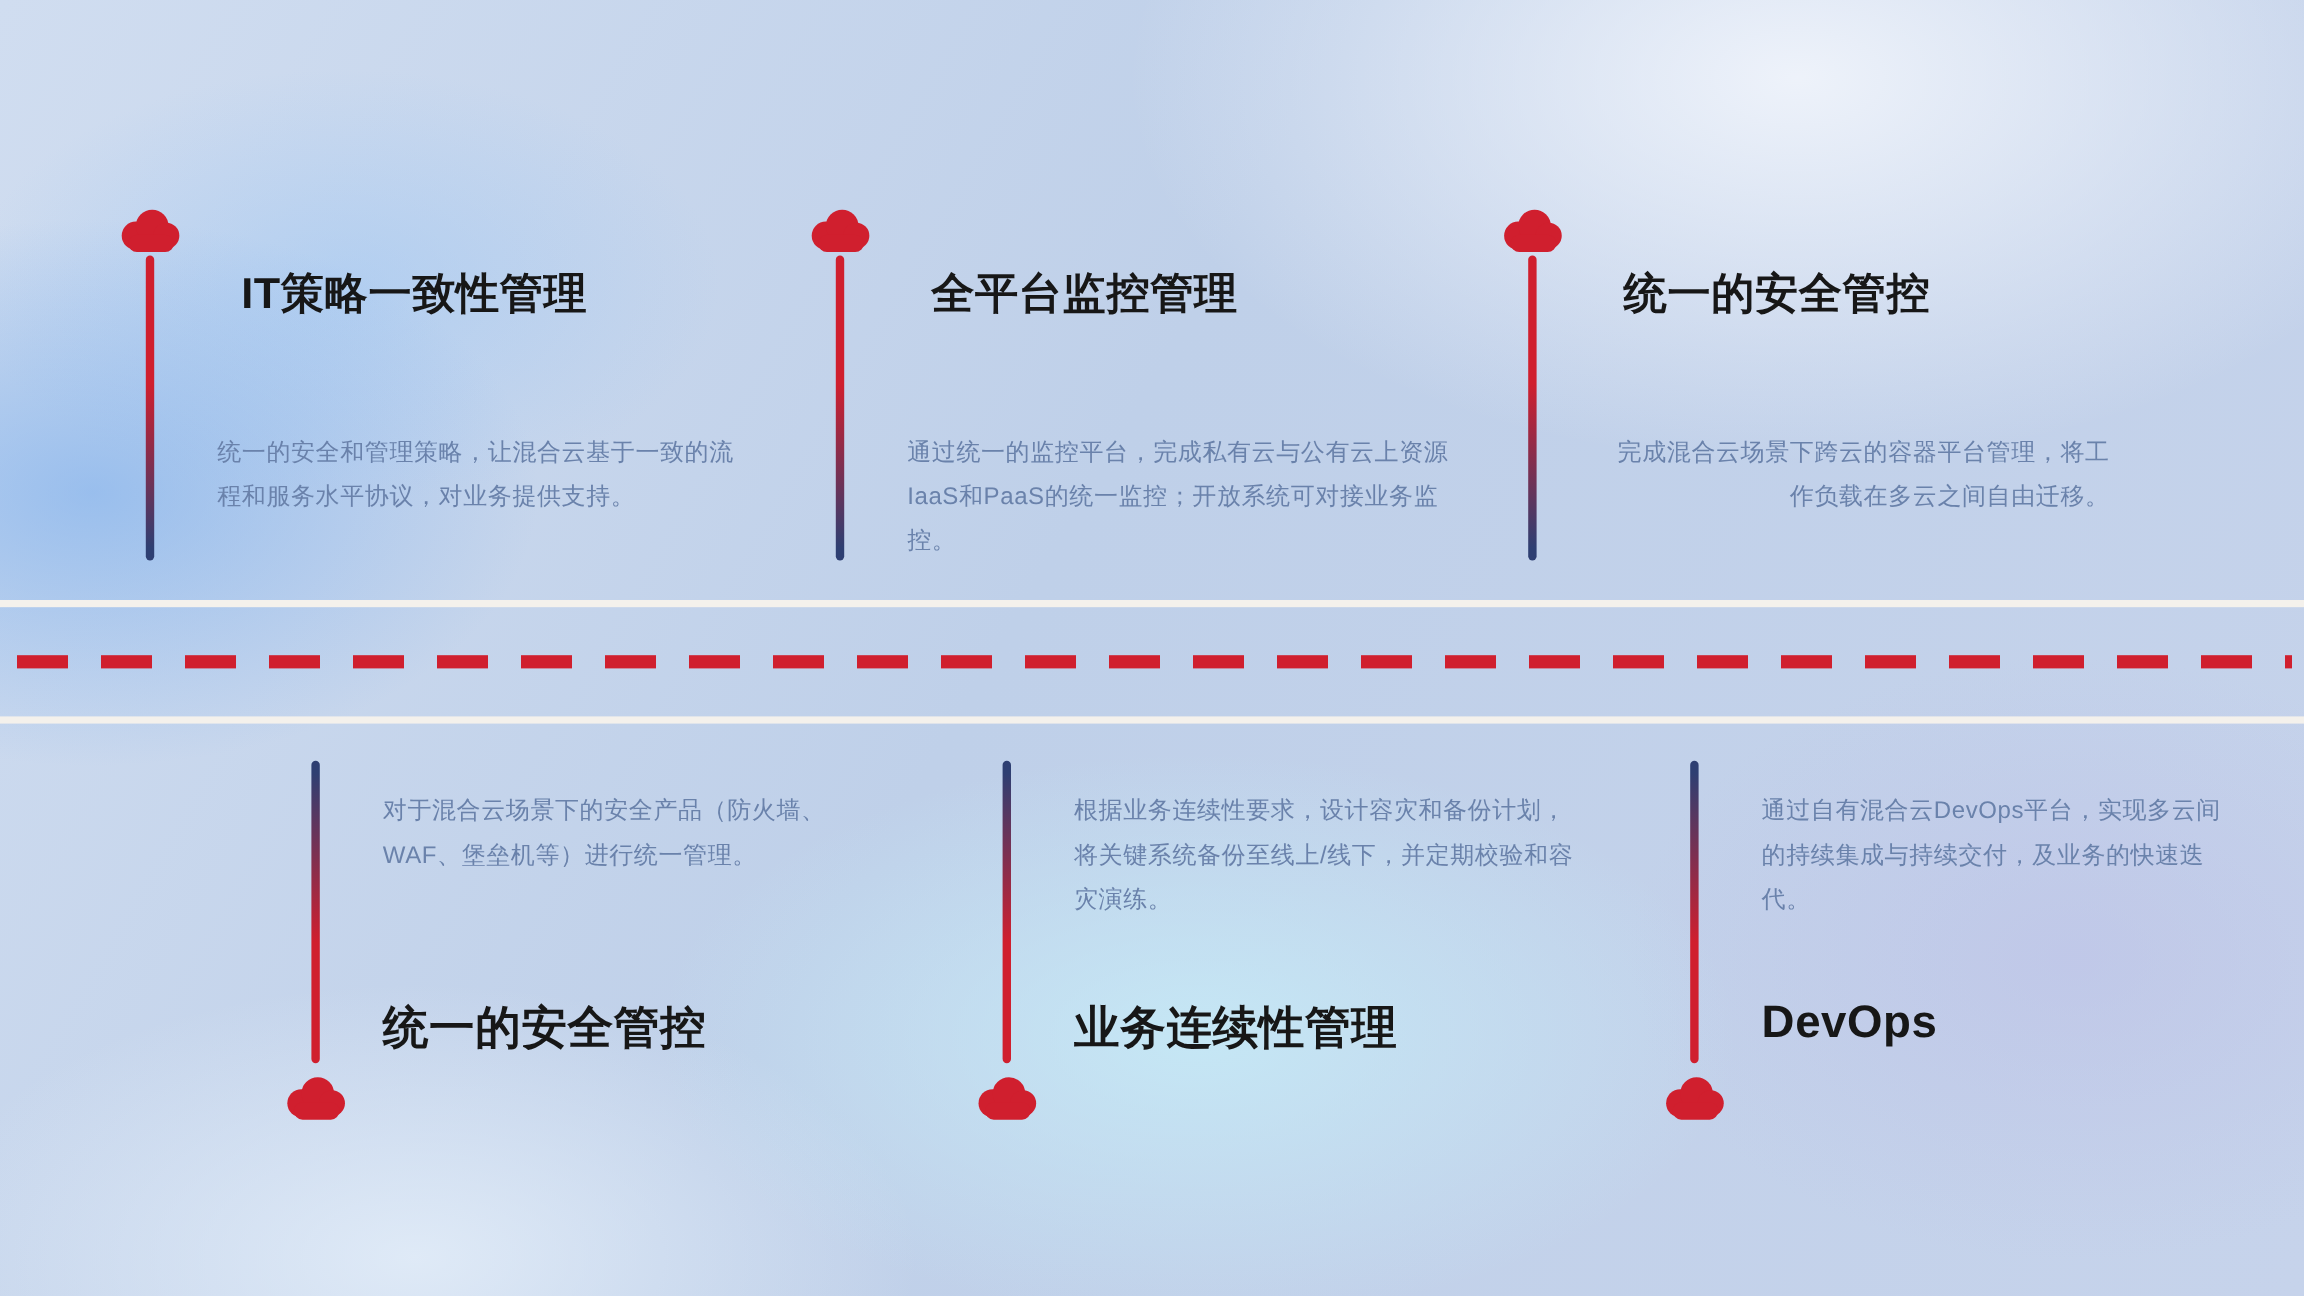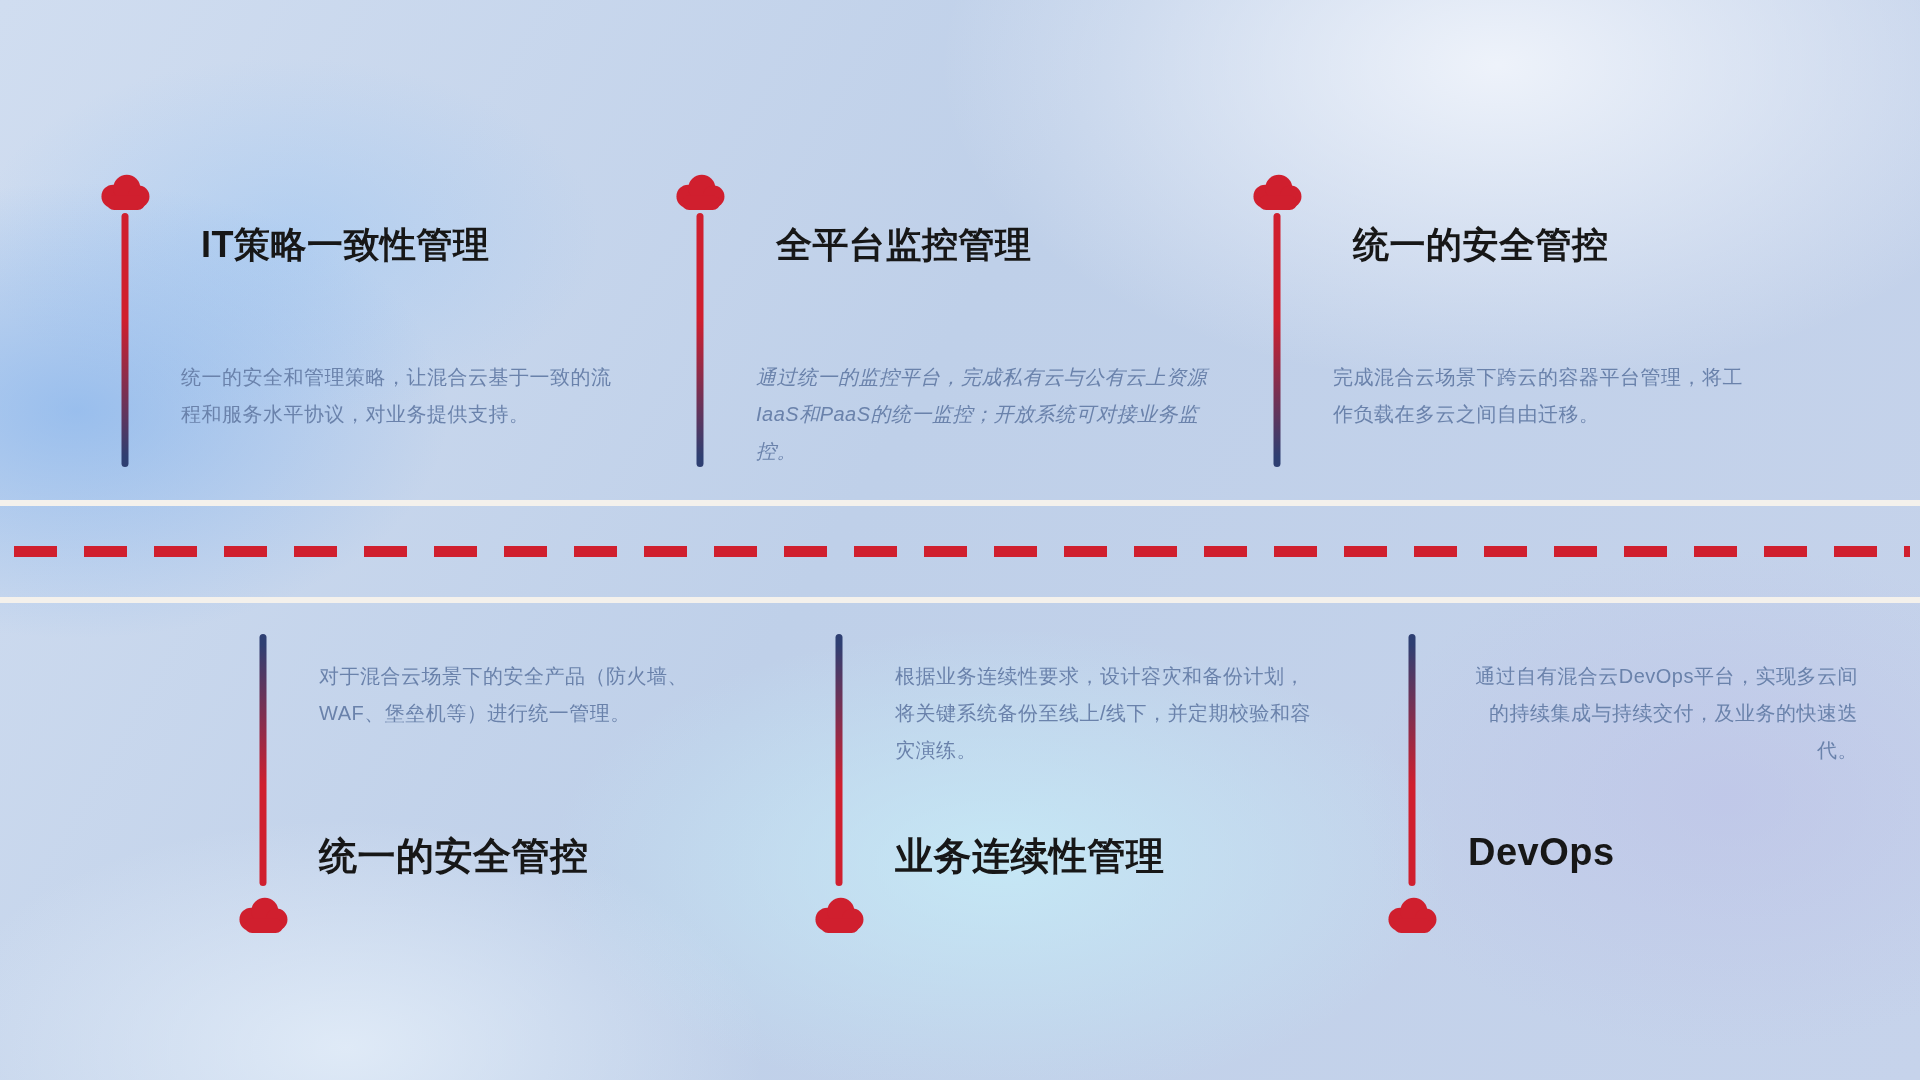--- a/index.html
+++ b/index.html
@@ -88,37 +88,37 @@
           <g fill="currentColor">
         <circle cx="19" cy="28" r="13"></circle>
             <circle cx="34" cy="19" r="15"></circle>
             <circle cx="47" cy="28" r="12"></circle>
         <rect x="12" y="27" width="42" height="16" rx="8"></rect>
           </g>
         </svg>
     </span>
     <div class="stem"></div>
     <h2 class="title">全平台监控管理</h2>
-    <p class="desc" style="width:465px;font-style:italic;">通过统一的监控平台，完成私有云与公有云上资源IaaS和PaaS的统一监控；开放系统可对接业务监控。</p>
+    <p class="desc" style="width:465px;">通过统一的监控平台，完成私有云与公有云上资源IaaS和PaaS的统一监控；开放系统可对接业务监控。</p>
   </div>
 
   <div class="item top" style="left:1277px;top:171px;">
     <span class="cloud">
       <svg viewBox="0 0 64 44" aria-hidden="true">
           <g fill="currentColor">
         <circle cx="19" cy="28" r="13"></circle>
             <circle cx="34" cy="19" r="15"></circle>
             <circle cx="47" cy="28" r="12"></circle>
         <rect x="12" y="27" width="42" height="16" rx="8"></rect>
           </g>
         </svg>
     </span>
     <div class="stem"></div>
     <h2 class="title">统一的安全管控</h2>
-    <p class="desc" style="width:425px;">完成混合云场景下跨云的容器平台管理，将工作负载在多云之间自由迁移。</p>
+    <p class="desc" style="width:425px;text-align:right;">完成混合云场景下跨云的容器平台管理，将工作负载在多云之间自由迁移。</p>
   </div>
 
   <div class="item bottom" style="left:263px;top:634px;">
     <div class="stem"></div>
     <span class="cloud">
       <svg viewBox="0 0 64 44" aria-hidden="true">
           <g fill="currentColor">
         <circle cx="19" cy="28" r="13"></circle>
             <circle cx="34" cy="19" r="15"></circle>
             <circle cx="47" cy="28" r="12"></circle>
@@ -151,17 +151,17 @@
     <span class="cloud">
       <svg viewBox="0 0 64 44" aria-hidden="true">
           <g fill="currentColor">
         <circle cx="19" cy="28" r="13"></circle>
             <circle cx="34" cy="19" r="15"></circle>
             <circle cx="47" cy="28" r="12"></circle>
         <rect x="12" y="27" width="42" height="16" rx="8"></rect>
           </g>
         </svg>
     </span>
-    <p class="desc" style="width:390px;text-align:right;">通过自有混合云DevOps平台，实现多云间的持续集成与持续交付，及业务的快速迭代。</p>
+    <p class="desc" style="width:390px;">通过自有混合云DevOps平台，实现多云间的持续集成与持续交付，及业务的快速迭代。</p>
     <h2 class="title">DevOps</h2>
   </div>
 
 </div>
 
 </body></html>

